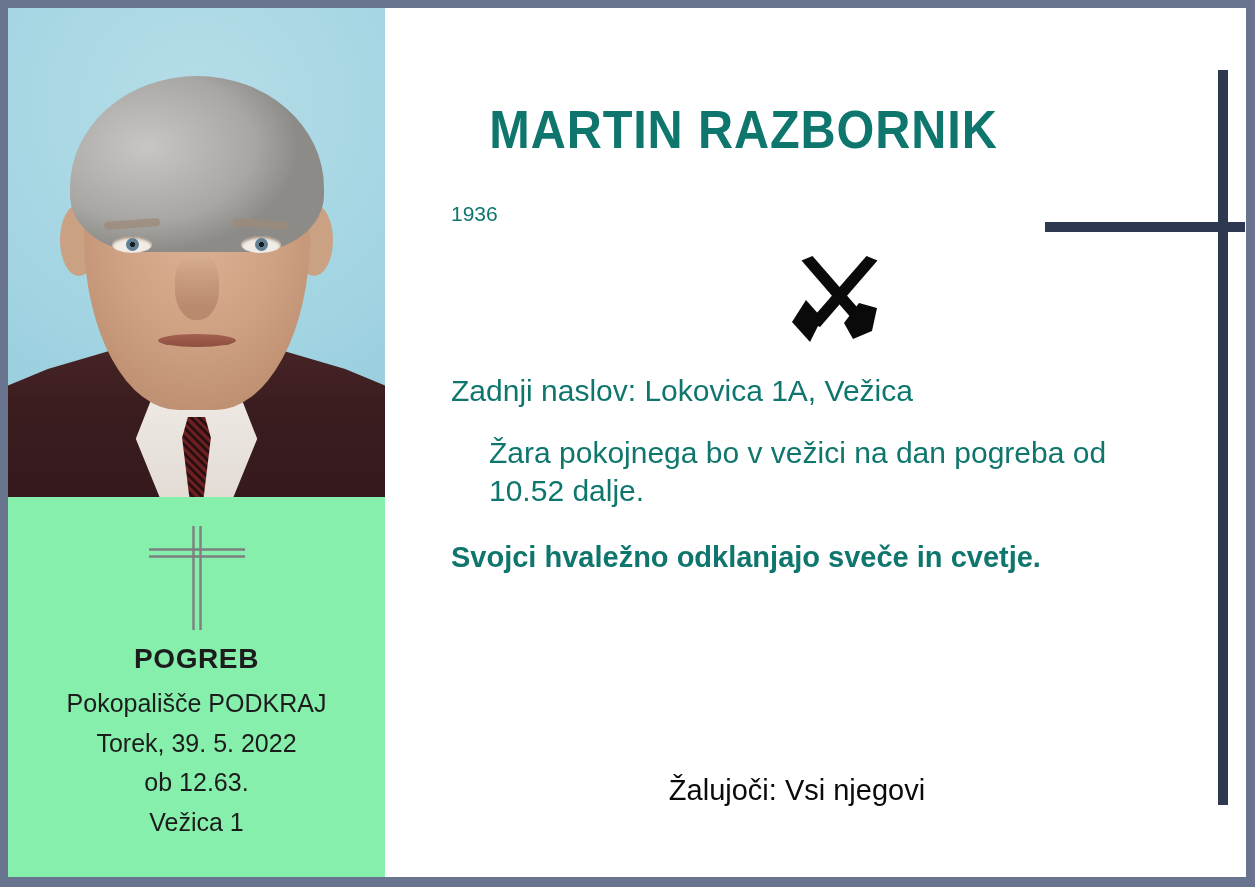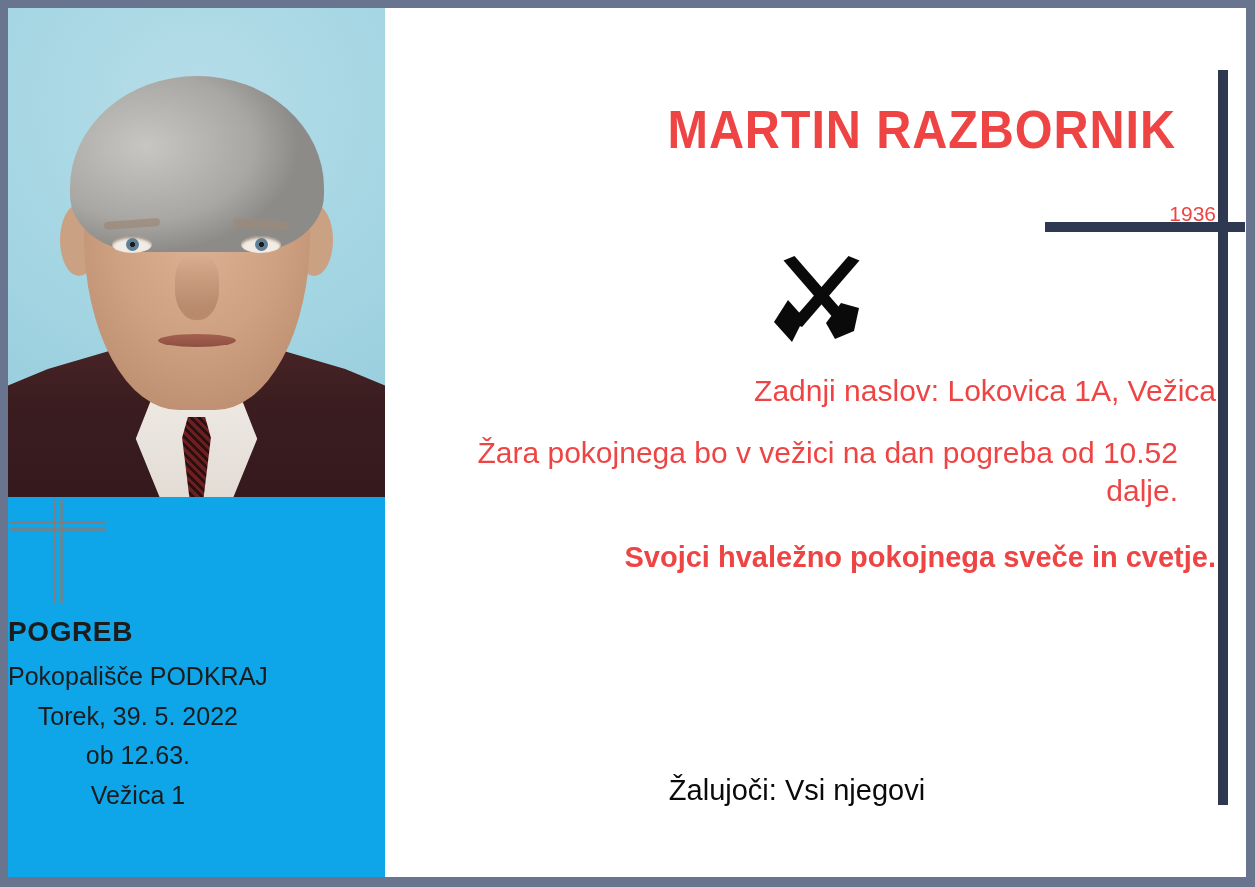--- a/index.html
+++ b/index.html
@@ -127,24 +127,25 @@
   }
   .ph-mouth {
     position: absolute; left: 50%; transform: translateX(-50%);
     top: 326px; width: 78px; height: 13px;
     background: linear-gradient(180deg, #a4604f 0%, #8d4f41 100%);
     border-radius: 50%;
   }
 
   .funeral-block {
     flex: 1 1 auto;
-    background: #0ea5e9;
+    background: #86efac;
     display: flex;
     flex-direction: column;
-    align-items: flex-start;
+    align-items: center;
+    padding-top: 27px;
     color: #1c1c1c;
     text-align: center;
   }
 
   .cross-small { display: block; }
 
   .pogreb-title {
     font-size: 28px;
     font-weight: 700;
     letter-spacing: .6px;
@@ -178,22 +179,23 @@
     position: absolute;
     left: 660px; top: 214px;
     width: 200px; height: 10px;
     background: #2e3850;
   }
 
   .content {
     position: relative;
     z-index: 2;
     padding: 0 30px;
-    text-align: right;
-    color: #ef4444;
+    text-align: left;
+    color: #0f766e;
+    margin-left: 36px;
   }
 
   .deceased-name {
     margin-top: 90px;
     font-size: 54px;
     font-weight: 700;
     letter-spacing: 1px;
     transform: scaleX(.9);
     transform-origin: center;
     white-space: nowrap;
@@ -311,20 +313,20 @@
           <path d="M28 44 L44 62 L32 86 L14 66 Z"></path>
 
           <path d="M81 47 L99 52 L94 75 L75 83 L66 67 Z"></path>
         </g>
       </svg>
 
       <div class="address-line">Zadnji naslov: Lokovica 1A, Vežica</div>
 
       <div class="urn-note">Žara pokojnega bo v vežici na dan pogreba od 10.52 dalje.</div>
 
-      <div class="decline-note">Svojci hvaležno pokojnega sveče in cvetje.</div>
+      <div class="decline-note">Svojci hvaležno odklanjajo sveče in cvetje.</div>
 
     </div>
 
     <div class="mourners">Žalujoči: Vsi njegovi</div>
 
   </div>
 </div>
 
 </body></html>

